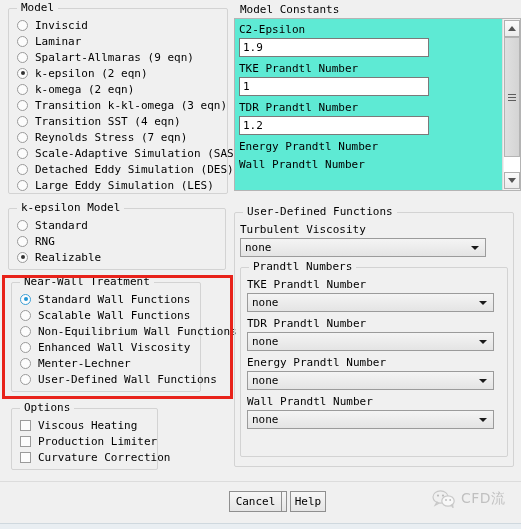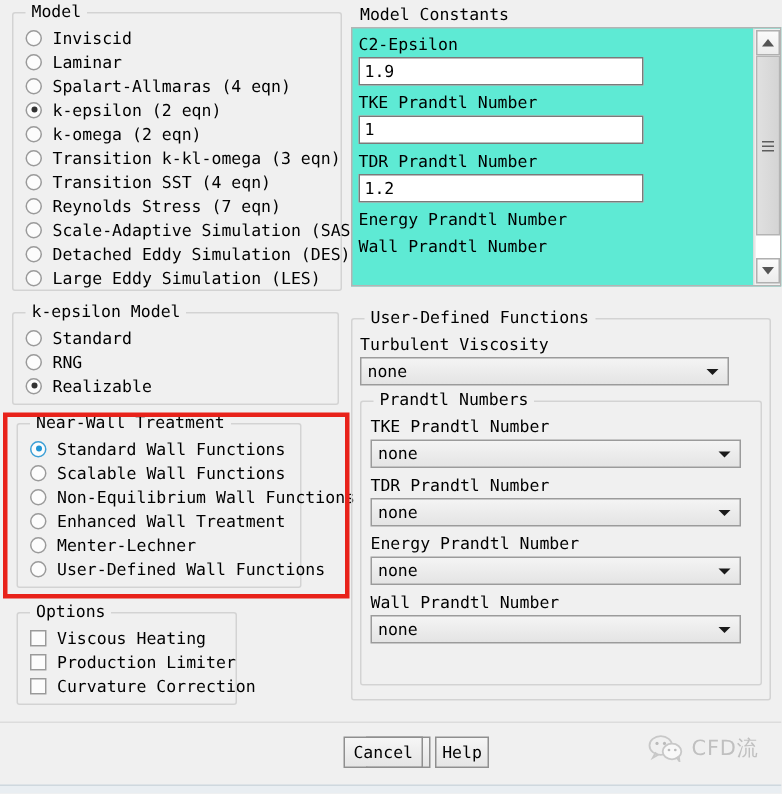--- a/index.html
+++ b/index.html
@@ -250,21 +250,21 @@
       <div class="radio-row">
         <span class="radio"></span>
         <span class="radio-label">Inviscid</span>
       </div>
       <div class="radio-row">
         <span class="radio"></span>
         <span class="radio-label">Laminar</span>
       </div>
       <div class="radio-row">
         <span class="radio"></span>
-        <span class="radio-label">Spalart-Allmaras (4 eqn)</span>
+        <span class="radio-label">Spalart-Allmaras (9 eqn)</span>
       </div>
       <div class="radio-row">
         <span class="radio checked"></span>
         <span class="radio-label">k-epsilon (2 eqn)</span>
       </div>
       <div class="radio-row">
         <span class="radio"></span>
         <span class="radio-label">k-omega (2 eqn)</span>
       </div>
       <div class="radio-row">
@@ -322,21 +322,21 @@
       <div class="radio-row">
         <span class="radio"></span>
         <span class="radio-label">Scalable Wall Functions</span>
       </div>
       <div class="radio-row">
         <span class="radio"></span>
         <span class="radio-label">Non-Equilibrium Wall Functions</span>
       </div>
       <div class="radio-row">
         <span class="radio"></span>
-        <span class="radio-label">Enhanced Wall Treatment</span>
+        <span class="radio-label">Enhanced Wall Viscosity</span>
       </div>
       <div class="radio-row">
         <span class="radio"></span>
         <span class="radio-label">Menter-Lechner</span>
       </div>
       <div class="radio-row">
         <span class="radio"></span>
         <span class="radio-label">User-Defined Wall Functions</span>
       </div>
     </div>

